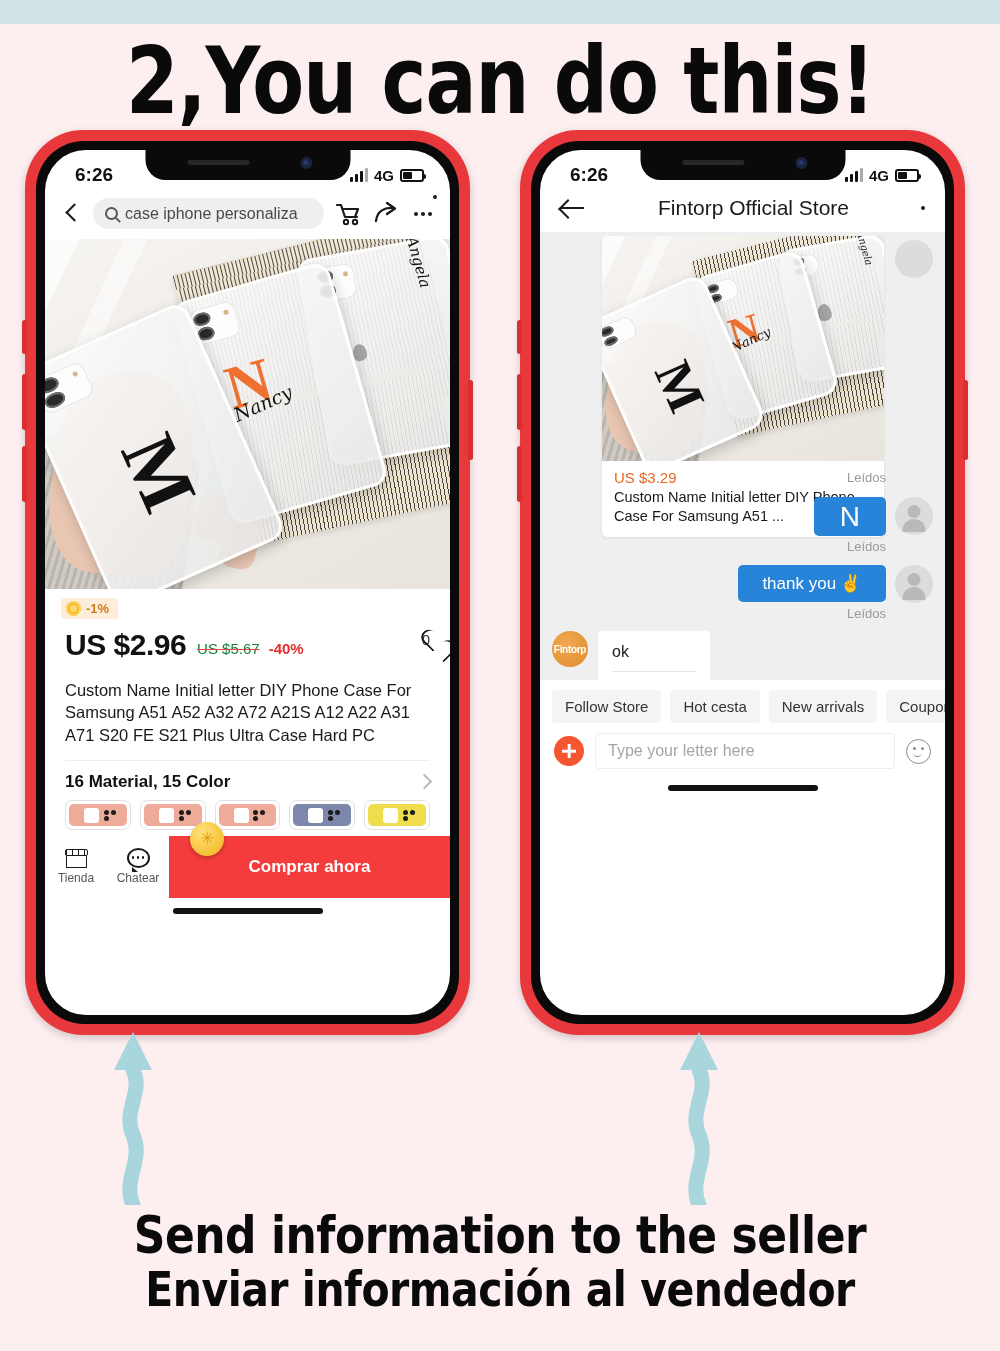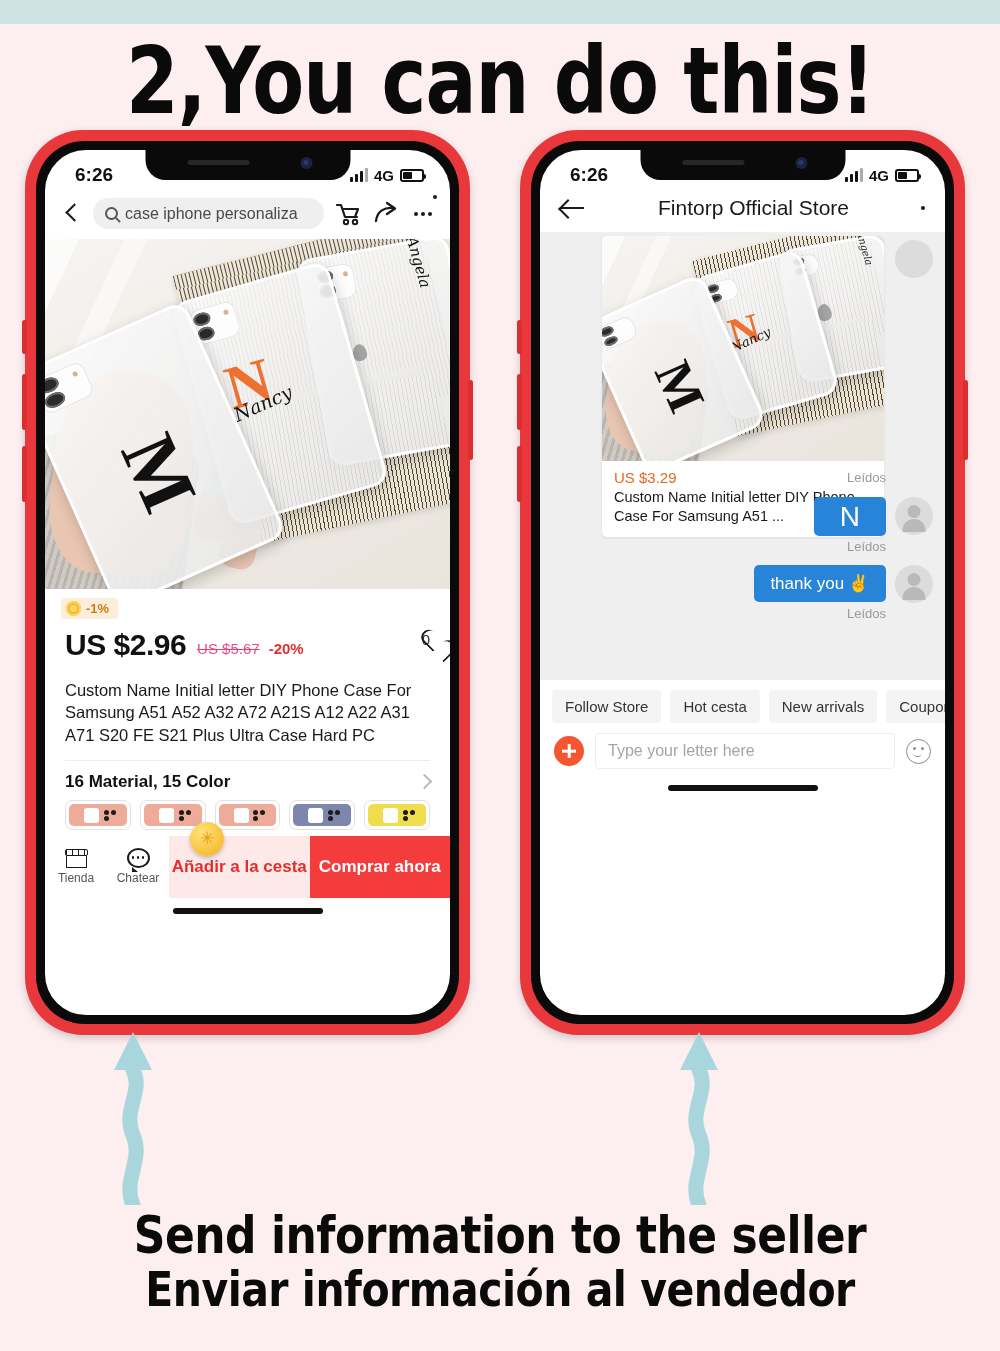--- a/index.html
+++ b/index.html
@@ -139,21 +139,21 @@
     display:inline-flex; align-items:center; gap:5px;
     background:#fdeedc; border-radius:4px; padding:3px 9px 3px 5px;
   }
   .coin { width:15px;height:15px;border-radius:50%;background:#f5b92b;
     box-shadow:inset 0 0 0 2px #ffd460; position:relative;}
   .coin::after{content:"";position:absolute;inset:4px;border-radius:50%;background:#ffd970;}
   .coupon-txt { font-size:13px; color:#d07b13; font-weight:600;}
 
   .price-row { display:flex; align-items:flex-start; padding: 6px 20px 0 20px; }
   .price-main { font-size:30px; font-weight:700; color:#111; letter-spacing:-.5px;}
-  .price-old { font-size:15px; color:#ec4899; text-decoration:line-through;
+  .price-old { font-size:15px; color:#15803d; text-decoration:line-through;
     text-decoration-color:#e64545; margin:12px 0 11px 11px;}
   .price-off { font-size:15px; color:#e62d2d; font-weight:700; margin:12px 0 0 9px;}
   .wish { margin-left:auto; text-align:center; padding-top:3px;}
   .heart { width:25px;height:22px; position:relative; margin:0 auto;}
   .heart::before,.heart::after{content:"";position:absolute;top:0;width:12.5px;height:19px;
     border:2px solid #1a1a1a;border-bottom:none;border-radius:13px 13px 0 0;}
   .heart::before{left:11.5px;transform:rotate(45deg);transform-origin:0 100%;border-left:none;}
   .heart::after{left:11.5px;transform:rotate(-45deg);transform-origin:0 100%;border-right:none;}
   .wish-count{font-size:15px;color:#333;margin-top:5px;}
 
@@ -207,21 +207,21 @@
 
   .chat-body { background:#efefef; position:relative; height:448px; overflow:hidden;}
   .ghost-av{position:absolute;right:12px;top:8px;width:38px;height:38px;border-radius:50%;background:#dcdcdc;}
   .prodcard{position:absolute;left:62px;top:4px;width:282px;background:#fff;border-radius:5px;overflow:hidden;
     box-shadow:0 1px 3px rgba(0,0,0,.08);}
   .prodcard .pc-price{font-size:15px;color:#e8661f;padding:8px 4px 2px 12px;}
   .prodcard .pc-title{font-size:14.5px;line-height:1.3;color:#1a1a1a;padding:0 12px 11px 12px;}
   .readlbl{font-size:13px;color:#9a9a9a;text-align:right;}
 
   .msg-row{display:flex;align-items:flex-start;justify-content:flex-end;gap:9px;padding:0 12px;}
-  .bubble-out{background:#2884d8;color:#fff;border-radius:5px;padding:8px 16px;}
+  .bubble-out{background:#2884d8;color:#fff;border-radius:5px;padding:8px 24px;}
   .bubble-n{font-size:28px;line-height:1.05;padding:5px 26px;}
   .bubble-thanks{font-size:17px;}
   .avatar{width:38px;height:38px;border-radius:50%;background:#dcdcdc;position:relative;flex:0 0 38px;}
   .avatar::before{content:"";position:absolute;left:50%;top:8px;transform:translateX(-50%);
     width:13px;height:13px;border-radius:50%;background:#b9b9b9;}
   .avatar::after{content:"";position:absolute;left:50%;bottom:3px;transform:translateX(-50%);
     width:23px;height:13px;border-radius:12px 12px 0 0;background:#b9b9b9;}
   .readlbl-r{font-size:13px;color:#9a9a9a;text-align:right;padding-right:59px;margin-top:3px;}
 
   .msg-in{display:flex;align-items:flex-start;gap:10px;padding:10px 12px 0 12px;}
@@ -367,21 +367,21 @@
         <div class="coupon-row">
           <span class="coupon">
             <span class="coin"></span>
             <span class="coupon-txt">-1%</span>
           </span>
         </div>
 
         <div class="price-row">
           <span class="price-main">US $2.96</span>
           <span class="price-old">US $5.67</span>
-          <span class="price-off">-20%</span>
+          <span class="price-off">-40%</span>
           <span class="wish">
             <span class="heart"></span>
             <span class="wish-count">0</span>
           </span>
         </div>
 
         <div class="prod-title">Custom Name Initial letter DIY Phone Case For Samsung A51 A52 A32 A72 A21S A12 A22 A31 A71 S20 FE S21 Plus Ultra Case Hard PC</div>
         <div class="divider"></div>
 
         <div class="spec-row">
@@ -449,21 +449,20 @@
             <span class="chat-ic">
                 <span class="dd">
                   <i></i>
                   <i></i>
                   <i></i>
                 </span>
               </span>
             <span class="act-lbl">Chatear</span>
           </div>
           <div class="bigcoin"></div>
-          <div class="btn-cart">Añadir a la cesta</div>
           <div class="btn-buy">Comprar ahora</div>
         </div>
         <div class="homebar">
             <i></i>
           </div>
       </div>
     </div>
   </div>
 </div>
 
@@ -550,20 +549,28 @@
             <span class="avatar"></span>
           </div>
           <div class="readlbl-r">Leídos</div>
 
           <div class="msg-row" style="margin-top:11px;">
             <span class="bubble-out bubble-thanks">thank you ✌️</span>
             <span class="avatar"></span>
           </div>
           <div class="readlbl-r">Leídos</div>
 
+          <div class="msg-in">
+            <span class="seller-av">Fintorp</span>
+            <span class="bubble-in">
+              <span class="bi-orig" style="display:block;">ok</span>
+              <span class="bi-trans" style="display:block;">OK</span>
+
+            </span>
+          </div>
         </div>
       </div>
 
       <div class="chips">
         <span class="chip">Follow Store</span>
         <span class="chip">Hot cesta</span>
         <span class="chip">New arrivals</span>
         <span class="chip">Coupon</span>
 
       </div>

